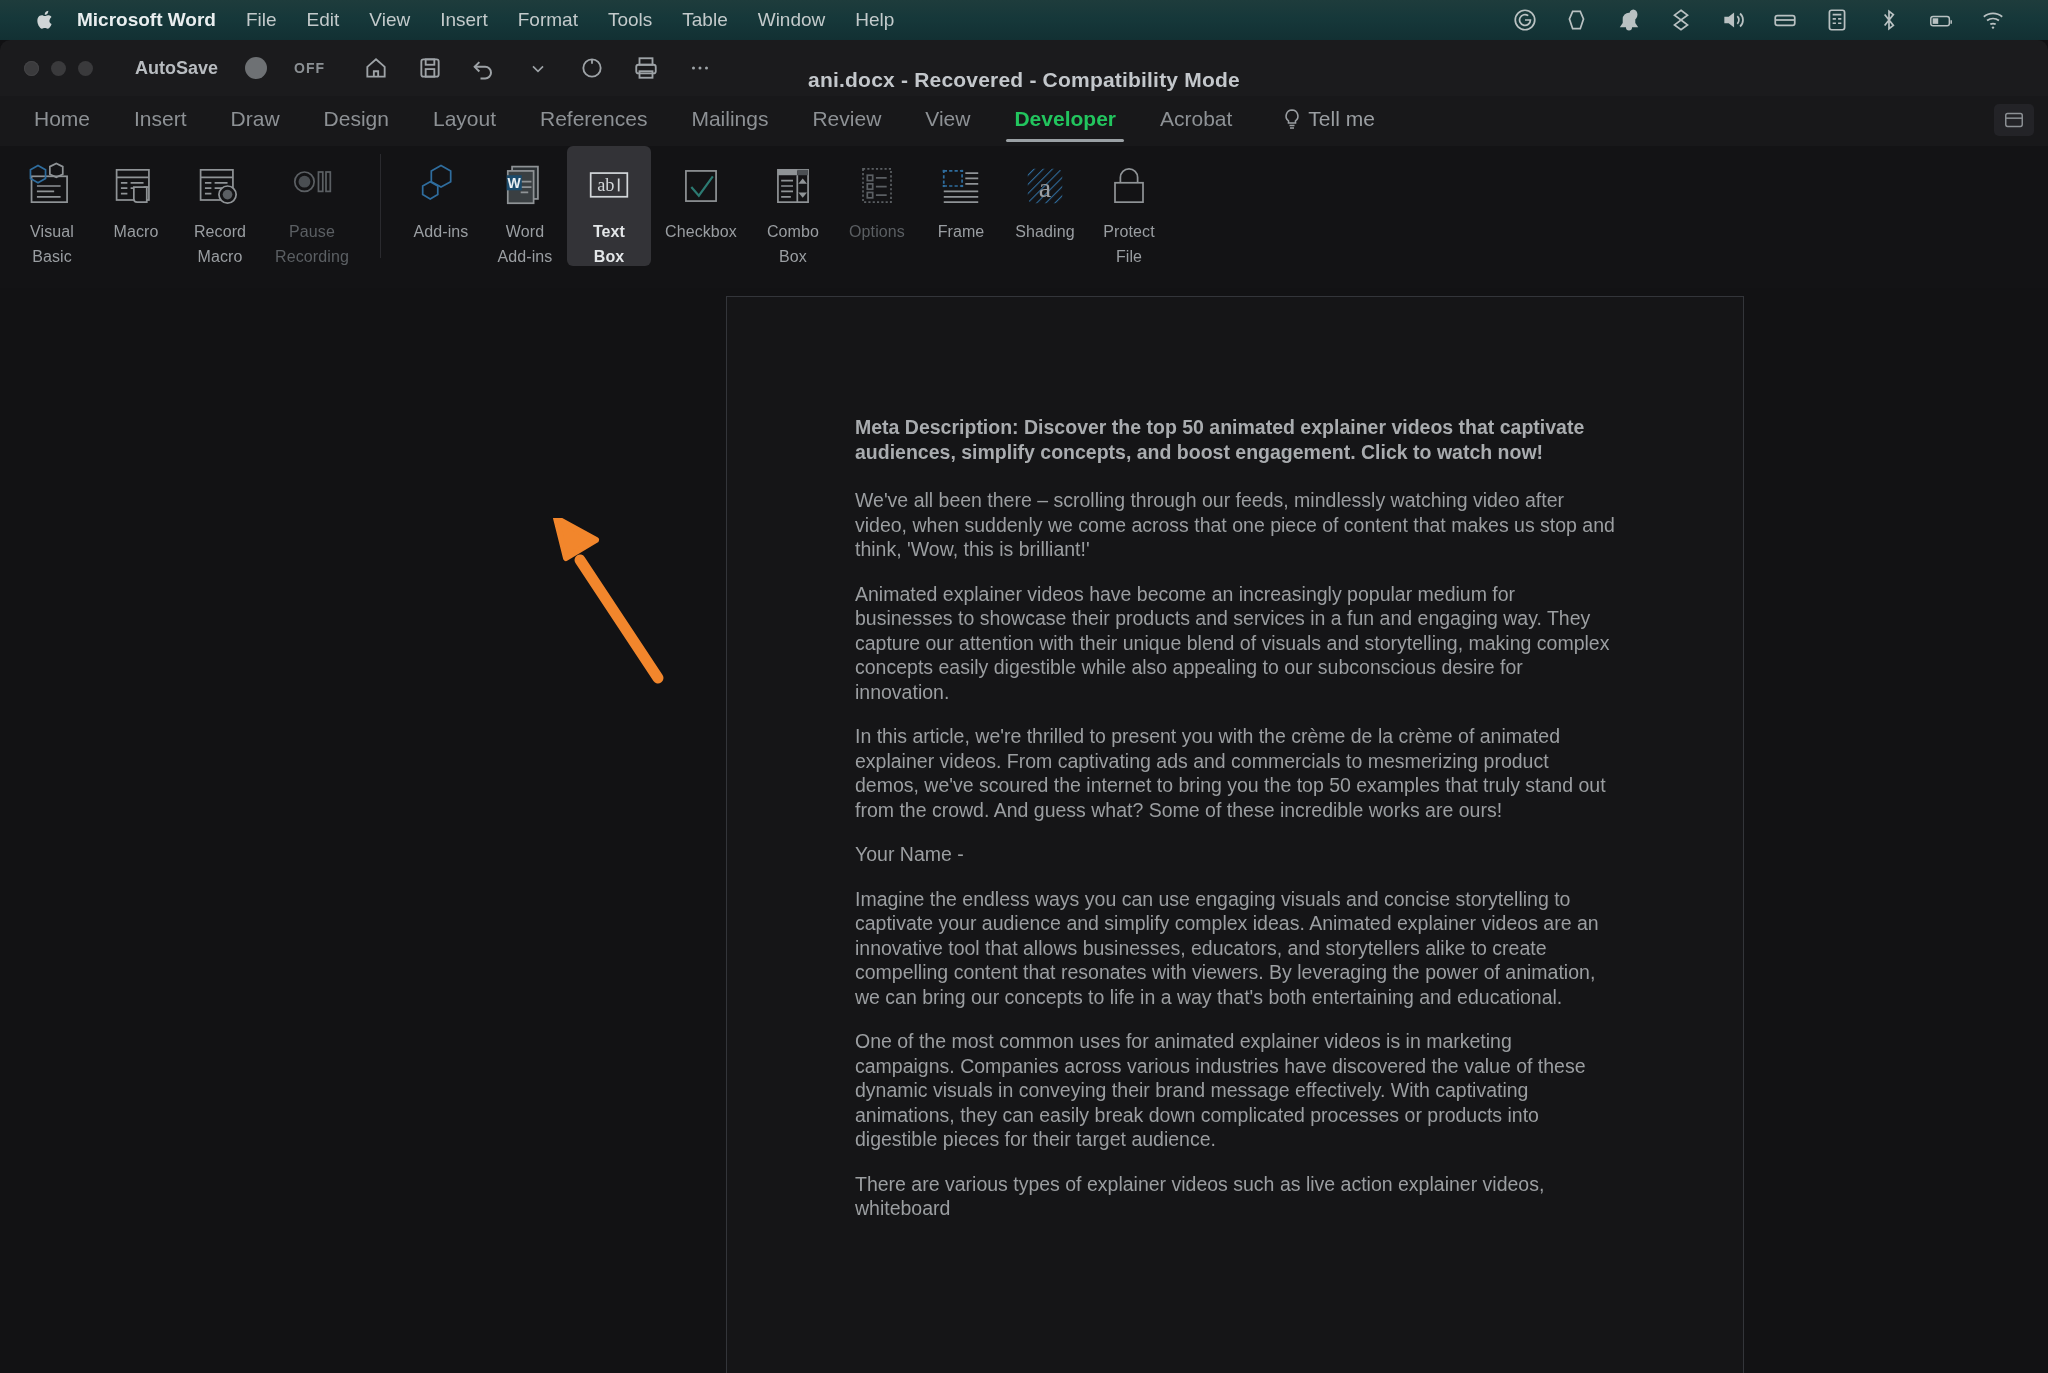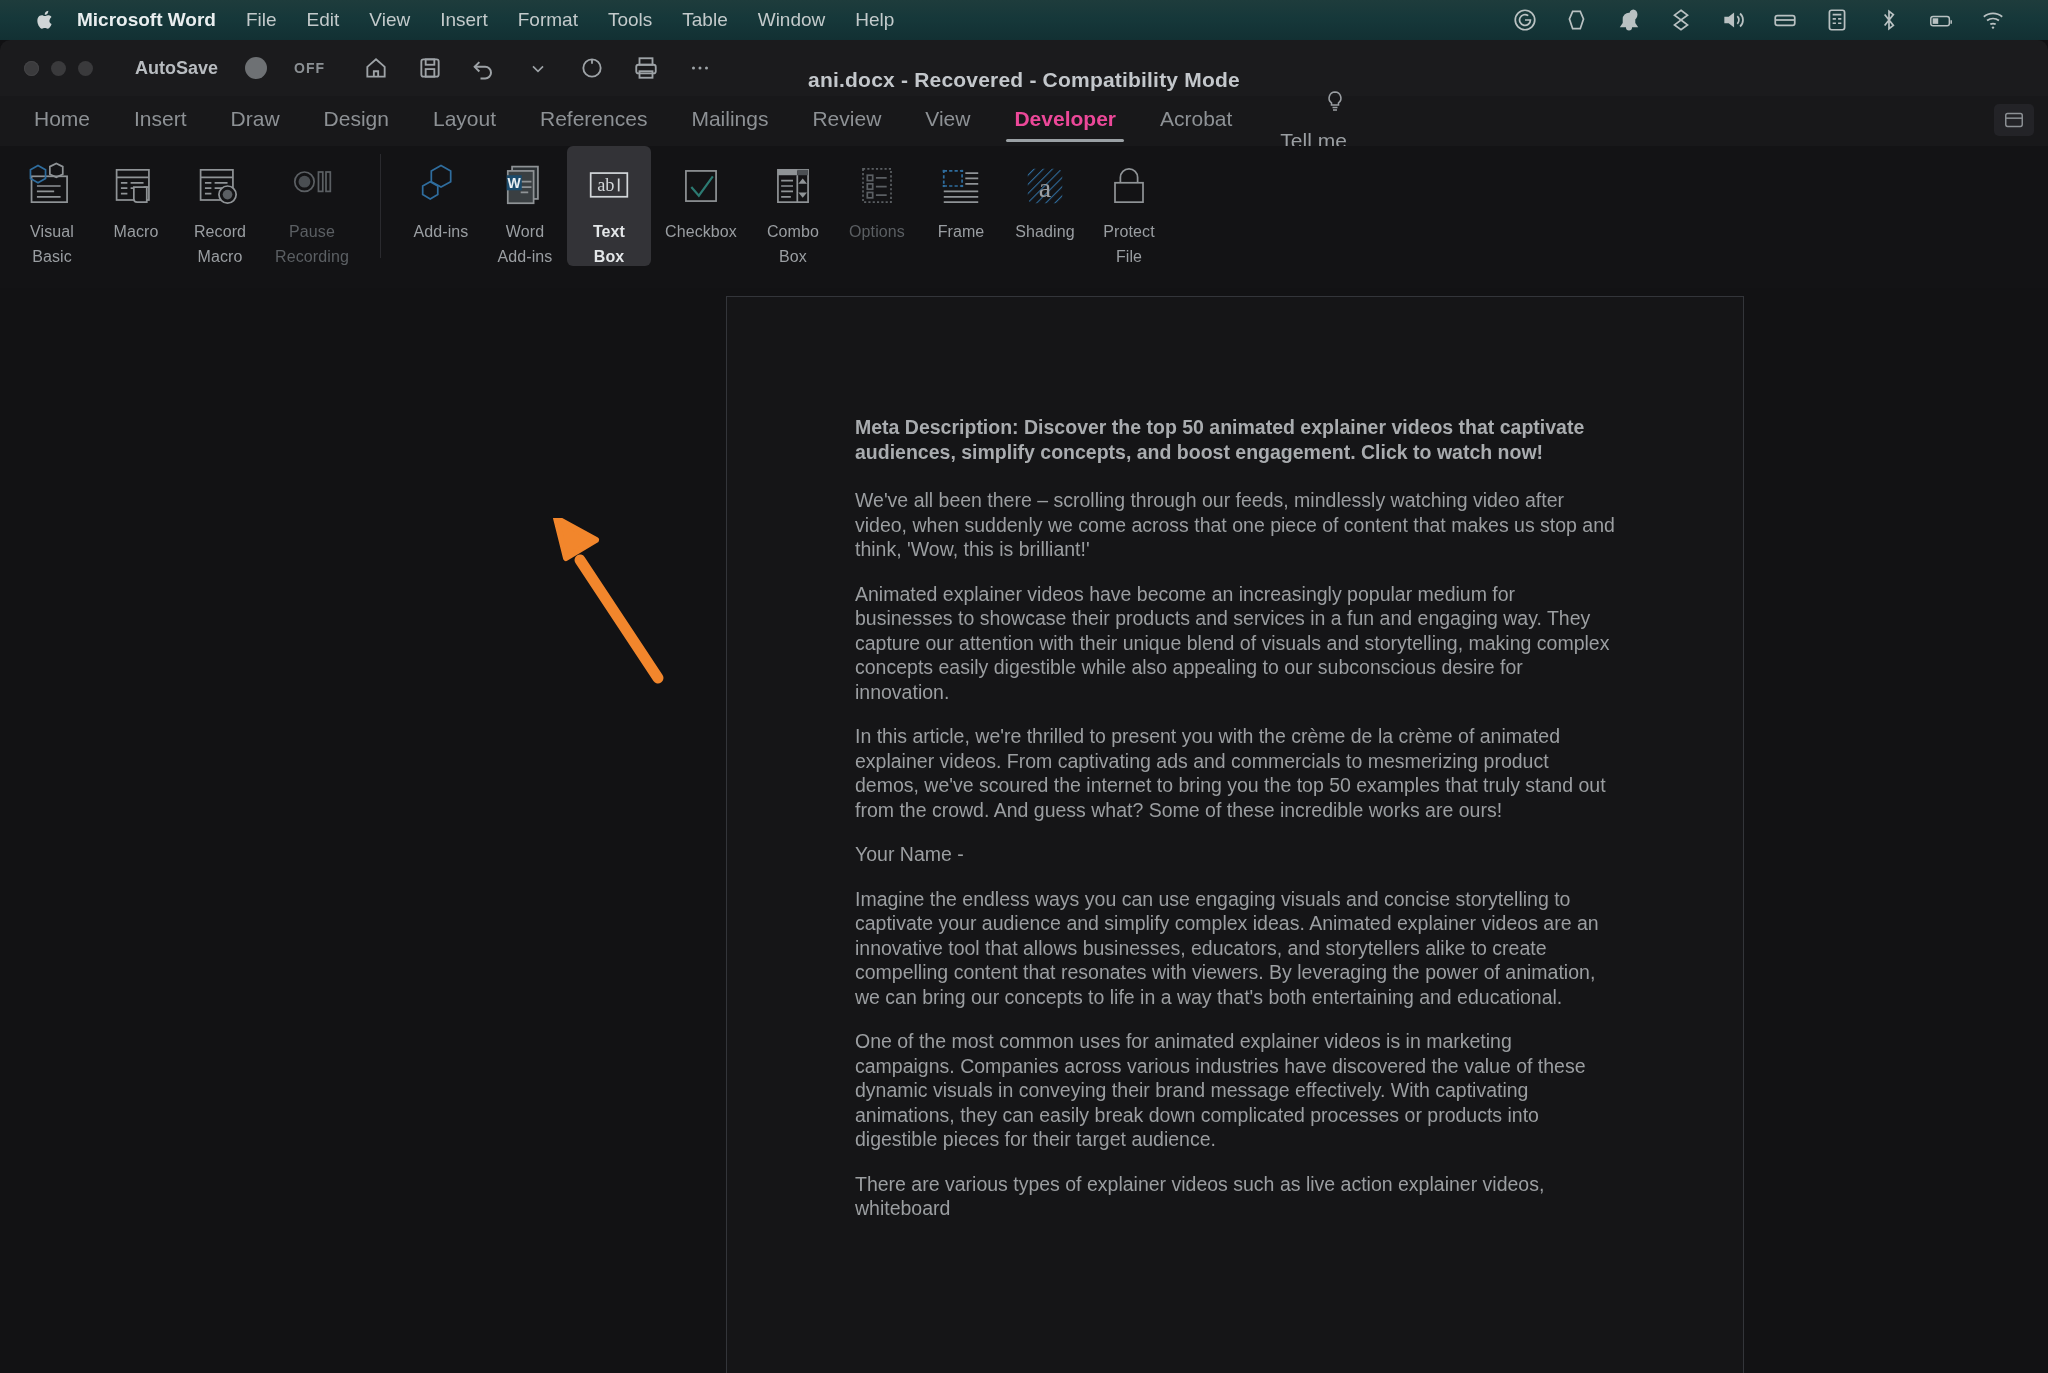--- a/index.html
+++ b/index.html
@@ -56,26 +56,26 @@
 
   
   .tabs {
     position:absolute; top:96px; left:0; width:2048px; height:50px;
     background:#18181a; display:flex; align-items:center; padding-left:12px;
   }
   .tab {
     position:relative; padding:0 22px; height:50px; line-height:46px;
     font-size:21px; color:#8d9195; white-space:nowrap;
   }
-  .tab.active { color:#ec4899; font-weight:bold; }
+  .tab.active { color:#22c55e; font-weight:bold; }
   .tab.active::after {
     content:""; position:absolute; left:14px; right:14px; bottom:4px;
     height:3px; background:#9aa0a4; border-radius:2px;
   }
-  .tellme { display:flex; align-items:flex-end; gap:12px; padding:0 18px; margin-left:8px;flex-direction:column; }
+  .tellme { display:flex; align-items:flex-start; gap:4px; padding:0 18px; margin-left:8px; }
   .tellme .bulb svg { fill:none; stroke:#9a9ea2; stroke-width:1.6; }
   .tellme .t { font-size:21px; color:#9a9ea2; }
   .ribbon-right {
     position:absolute; right:14px; top:104px; width:40px; height:32px;
     border-radius:5px; background:#232327; display:flex; align-items:center; justify-content:center;
   }
   .ribbon-right svg { fill:none; stroke:#8d9195; stroke-width:1.6; }
 
   
   .ribbon {

